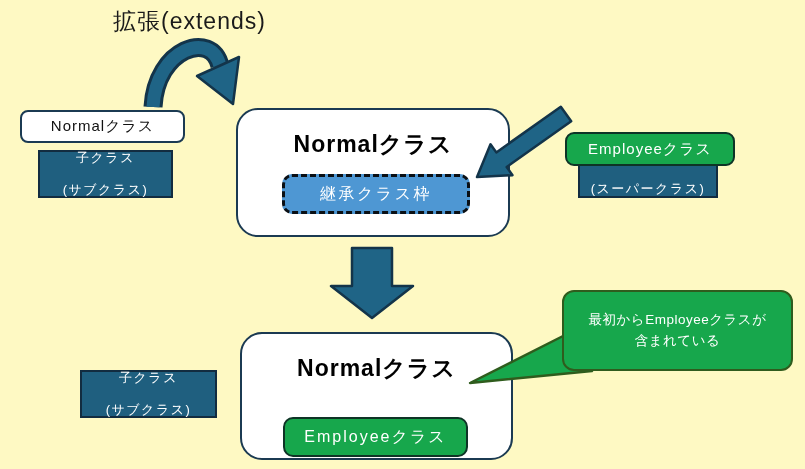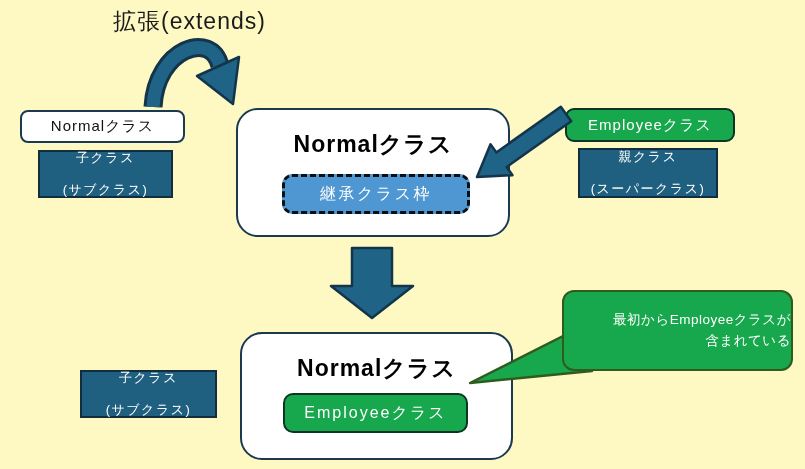--- a/index.html
+++ b/index.html
@@ -29,29 +29,29 @@
   .container-title{position:absolute;left:0;right:0;top:19px;text-align:center;
     font-weight:bold;font-size:23px;color:#000;letter-spacing:1px;}
 
   .dashed-slot{position:absolute;left:44px;top:64px;width:188px;height:40px;
     background:#4e97d3;border:3px dashed #0a0f14;border-radius:10px;box-sizing:border-box;
     display:flex;align-items:center;justify-content:center;color:#ffffff;
     font-size:16px;letter-spacing:2.5px;}
 
   .green-box{position:absolute;background:#17a74c;border:2.5px solid #0e3426;
     color:#ffffff;display:flex;align-items:center;justify-content:center;
-    box-sizing:border-box;border-radius:9px;}
+    box-sizing:border-box;border-radius:9px;margin-top:24px;}
   .green-top{left:565px;top:108px;width:170px;height:34px;font-size:15px;letter-spacing:1px;z-index:2;}
   .green-inner{left:41px;top:59px;width:185px;height:40px;font-size:16px;letter-spacing:2px;border-radius:10px;}
 
   .arrow-layer{position:absolute;left:0;top:0;width:805px;height:469px;z-index:3;pointer-events:none;}
 
   .callout-bubble{position:absolute;left:562px;top:290px;width:231px;height:81px;
     background:#17a74c;border:2.5px solid #2f5c1d;border-radius:12px;box-sizing:border-box;
-    display:flex;flex-direction:column;align-items:flex-end;justify-content:center;
+    display:flex;flex-direction:column;align-items:center;justify-content:center;
     color:#ffffff;font-size:13.5px;line-height:1.55;letter-spacing:0.5px;text-align:center;z-index:4;}
 </style>
 </head>
 <body>
 
 <div class="stage">
 
   <div class="float-label extends-label">拡張(extends)</div>
 
   <div class="white-chip">Normalクラス</div>

